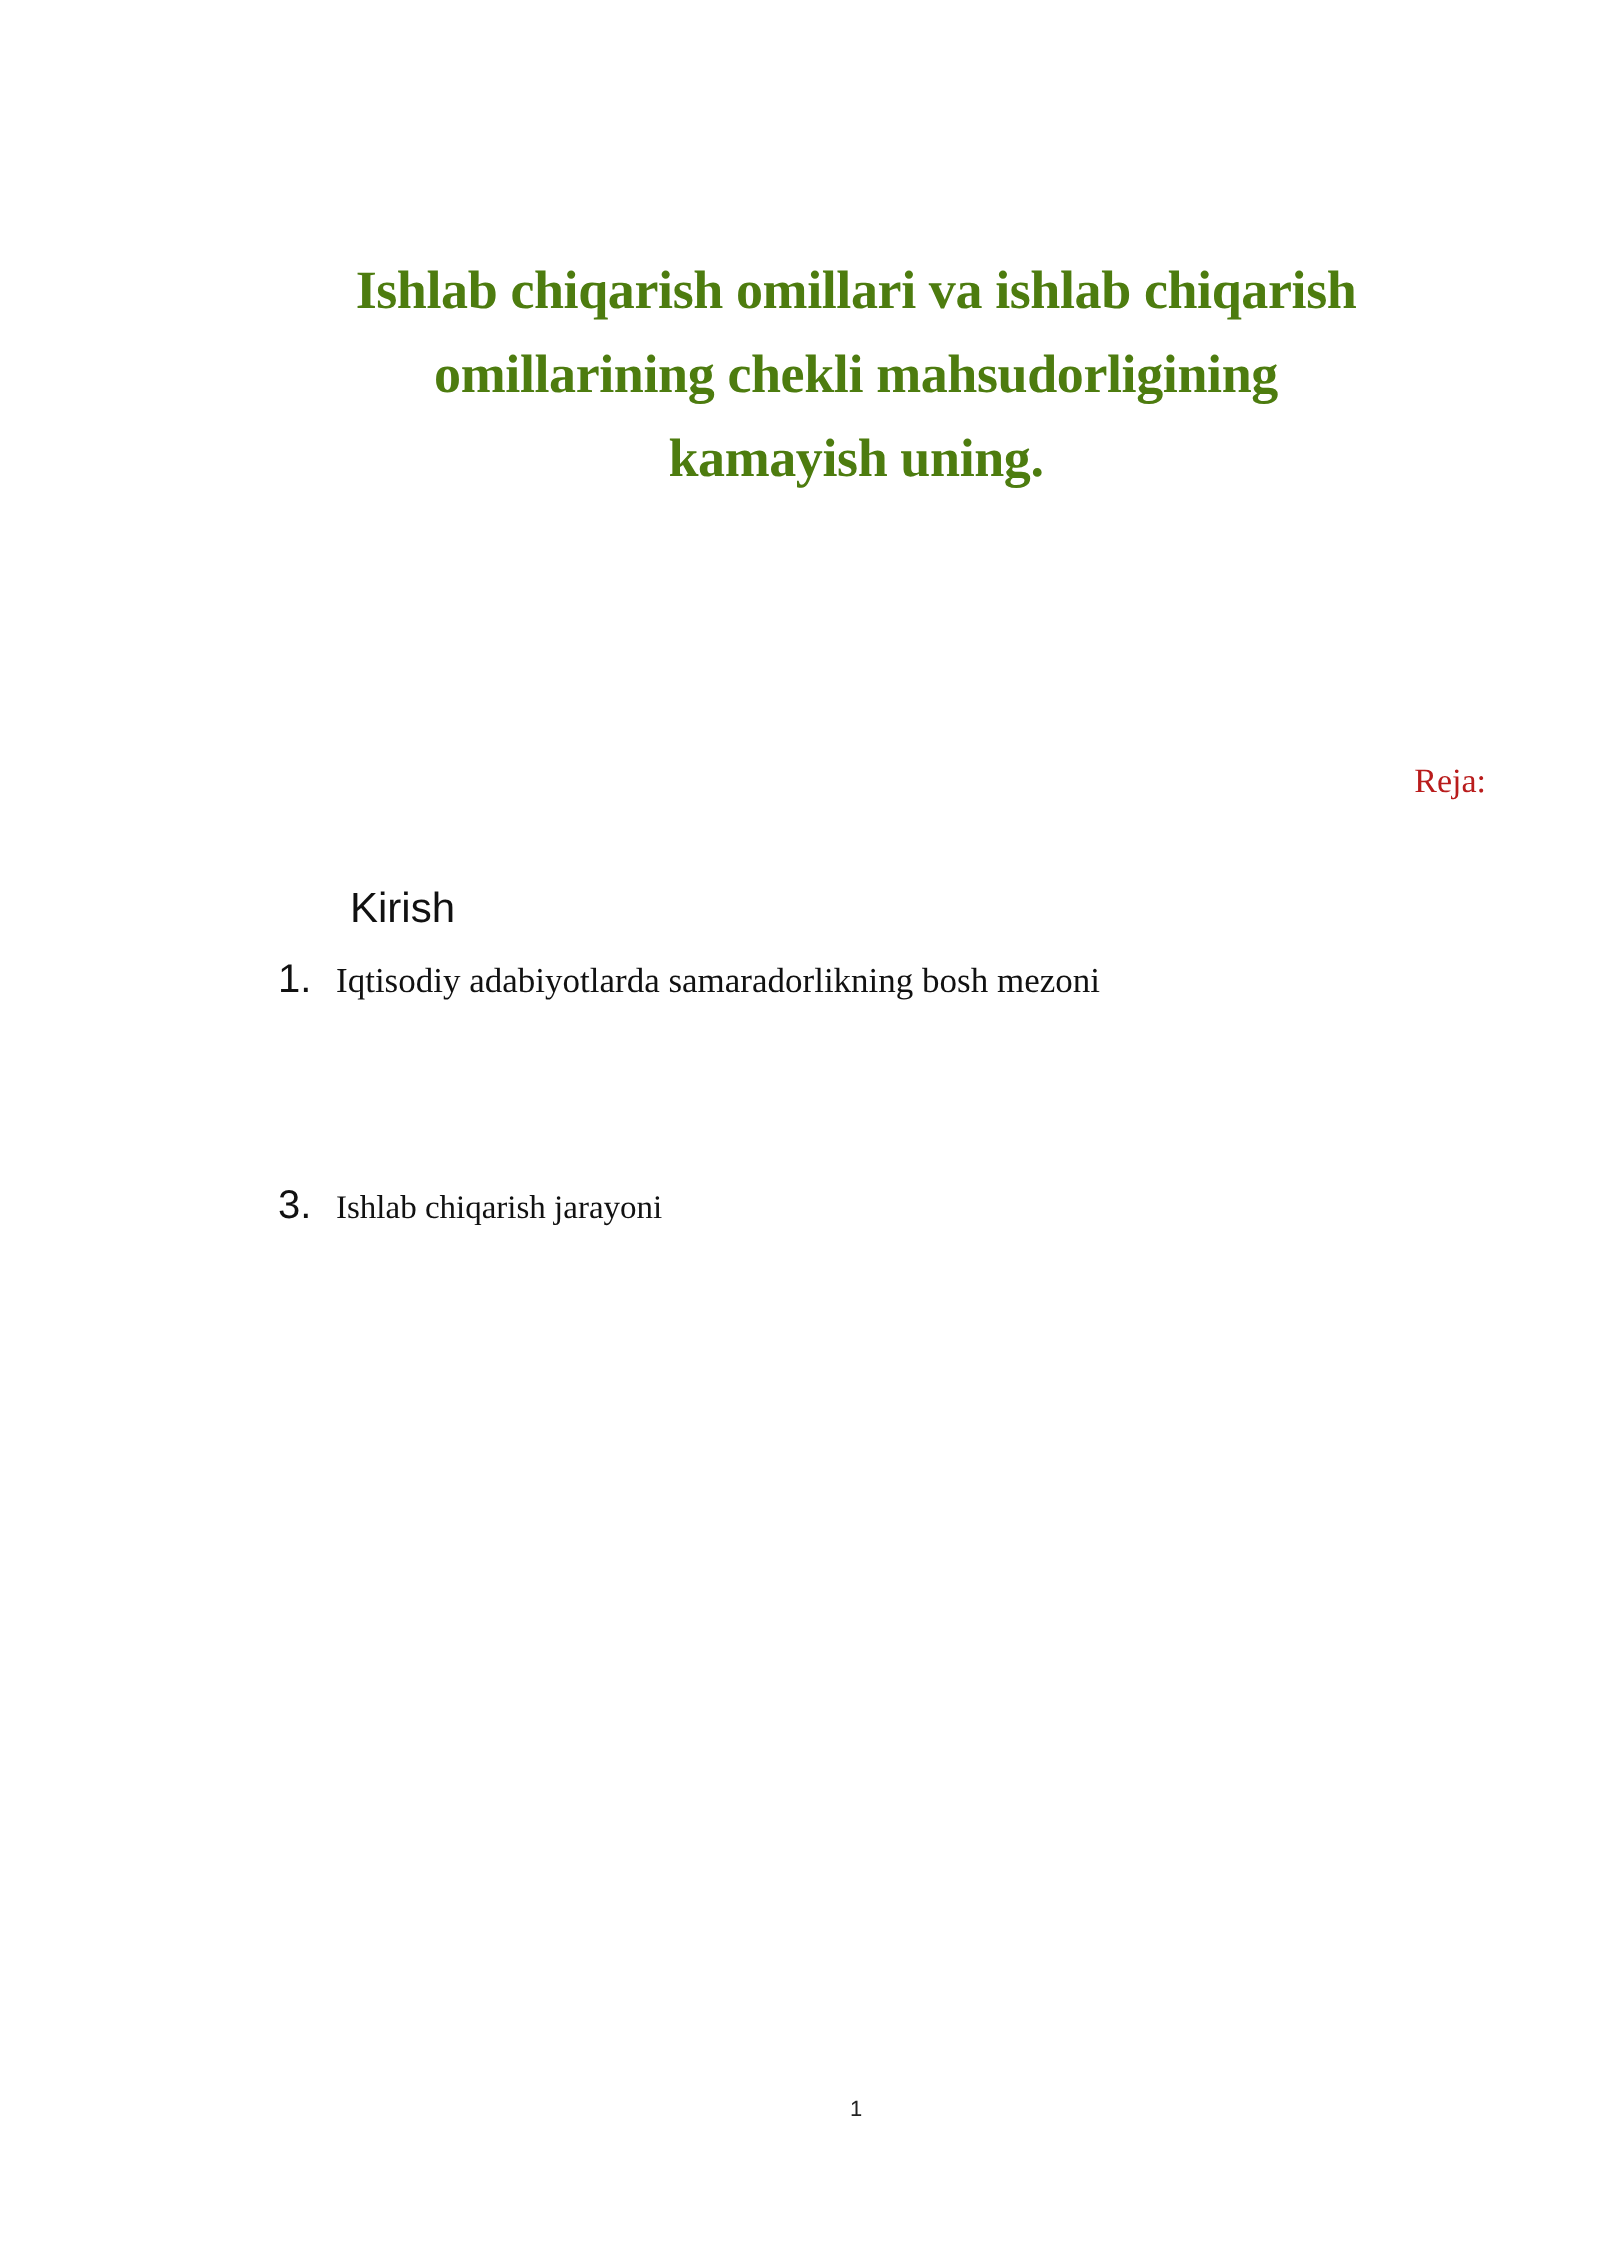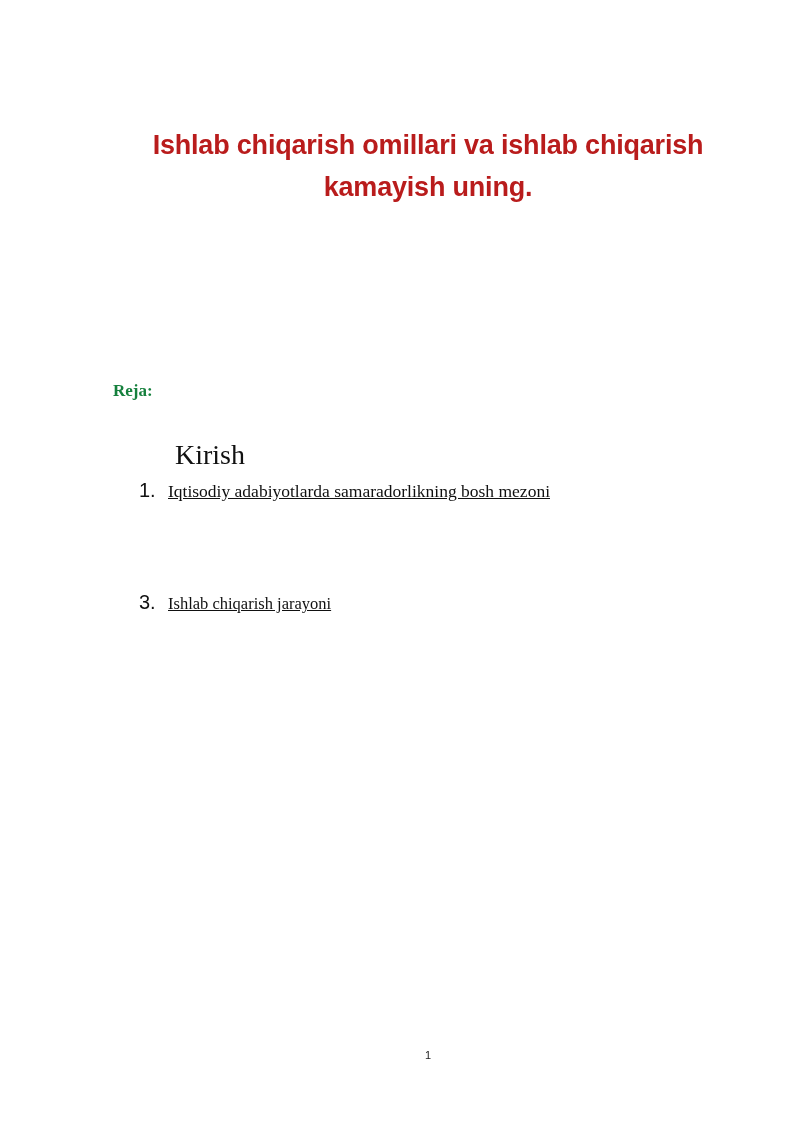--- a/index.html
+++ b/index.html
@@ -20,63 +20,62 @@
       width: 800px;
       height: 1131px;
       background: #ffffff;
     }
     .title {
       position: absolute;
       left: 113px;
       width: 630px;
       top: 124px;
       text-align: center;
-      font-family: Liberation Sans, sans-serif;
+      font-family: Liberation Serif, serif;
       font-weight: bold;
       font-size: 27px;
       line-height: 42px;
-      color: #b91c1c;
+      color: #4d7c0f;
       letter-spacing: -0.2px;
     }
     .title span { display: block; white-space: nowrap; }
     .reja {
       position: absolute;
       left: 113px;
       width: 630px;
       top: 381px;
-      text-align: left;
+      text-align: right;
       font-family: "Liberation Serif", serif;
-      font-weight: bold;
+      font-weight: normal;
       font-size: 17px;
       line-height: 20px;
-      color: #15803d;
+      color: #b91c1c;
     }
     .kirish {
       position: absolute;
       left: 175px;
       top: 443px;
-      font-family: Liberation Serif, serif;
-      font-size: 28px;
+      font-family: Liberation Sans, sans-serif;
+      font-size: 21px;
       line-height: 24px;
       color: #111111;
     }
     .plan-item {
       position: absolute;
       left: 139px;
       white-space: nowrap;
       color: #111111;
     }
     .plan-item .num {
       font-family: "Liberation Sans", sans-serif;
       display: inline-block;
     }
     .plan-item .txt {
       font-family: "Liberation Serif", serif;
       display: inline-block;
-      text-decoration: underline;
     }
     .item-1 { top: 479px; }
     .item-1 .num { font-size: 20px; width: 29px; }
     .item-1 .txt { font-size: 17.5px; }
     .item-2 { top: 513px; }
     .item-2 .num { font-size: 19px; width: 24px; }
     .item-2 .txt { font-size: 21px; }
     .item-3 { top: 550px; }
     .item-3 .num { font-size: 20px; width: 29px; }
     .item-3 .txt { font-size: 16.5px; margin-top: 44px; }
@@ -92,20 +91,21 @@
       color: #222222;
     }
   </style>
 </head>
 <body>
 
 <div class="page">
 
   <div class="title">
     <span>Ishlab chiqarish omillari va ishlab chiqarish</span>
+    <span>omillarining chekli mahsudorligining</span>
     <span>kamayish uning.</span>
   </div>
 
   <div class="reja">Reja:</div>
 
   <div class="kirish">Kirish</div>
 
   <div class="plan-item item-1">
     <span class="num">1.</span><span class="txt">Iqtisodiy adabiyotlarda samaradorlikning bosh mezoni</span>
   </div>

